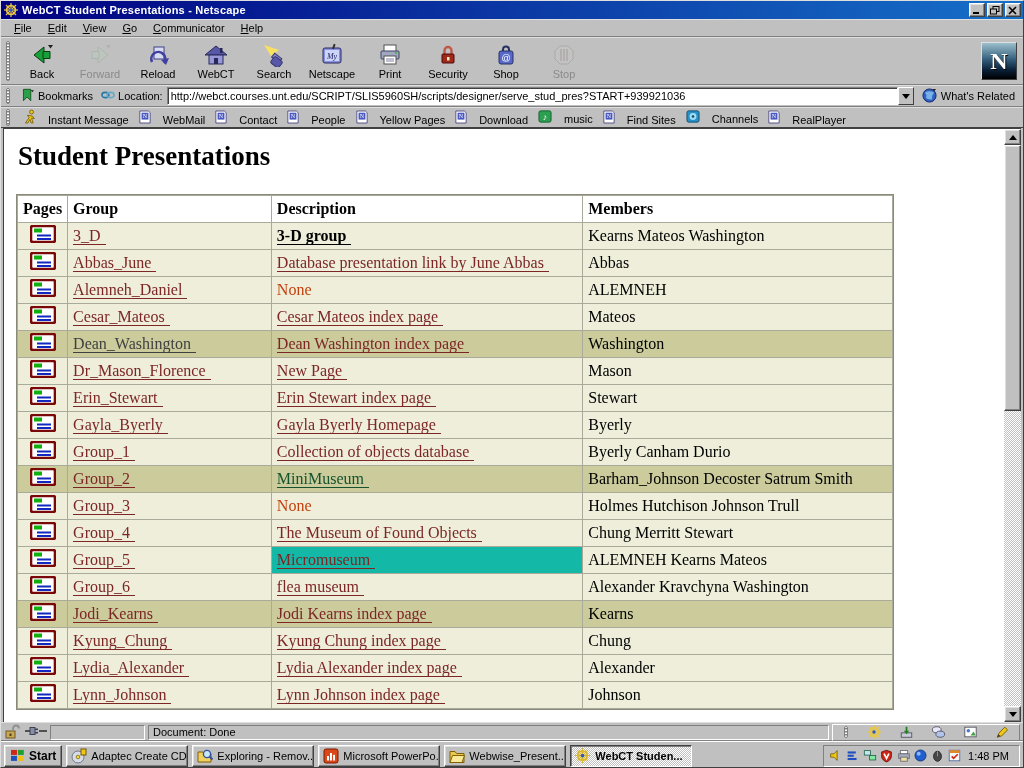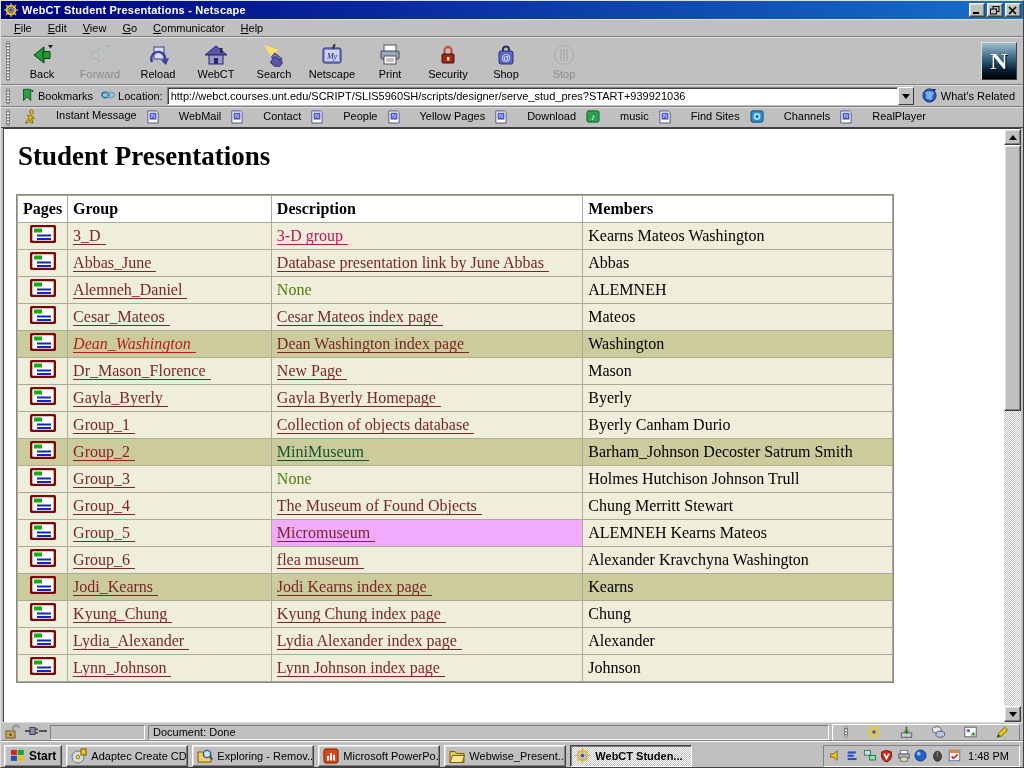--- a/index.html
+++ b/index.html
@@ -45,37 +45,37 @@
   .url-input { flex:1; height:18px; border:1px solid; border-color:#808080 #fff #fff #808080;
                box-shadow:inset 1px 1px 0 #404040; background:#fff; font-family:"Liberation Sans",sans-serif;
                font-size:11px; padding:0 3px; outline:none; }
   .url-drop { width:16px; height:18px; background:#c0c0c0; border:1px solid; border-color:#fff #404040 #404040 #fff;
               display:flex; align-items:center; justify-content:center; }
   .arrow-down { width:0; height:0; border-left:4px solid transparent; border-right:4px solid transparent; border-top:5px solid #000; }
 
   
   .persbar { height:21px; display:flex; align-items:center; gap:10px; padding-left:2px;
              border-top:1px solid #dfdfdf; border-bottom:1px solid #404040; }
-  .pers-item { display:flex; align-items:flex-start; gap:20px; white-space:nowrap; }
+  .pers-item { display:flex; align-items:flex-end; gap:12px; white-space:nowrap; }
 
   
   .content { height:594px; margin:0 2px; background:#fff; position:relative; overflow:hidden;
              border-left:1px solid #404040; border-top:1px solid #404040; }
   .page { position:absolute; left:0; right:17px; top:0; bottom:0; overflow:hidden; padding:12px 0 0 12px; }
   .page h1 { font-family:"Liberation Serif",serif; font-size:27px; font-weight:bold; color:#000; margin-left:2px; }
   table.pres { border-collapse:separate; border-spacing:1px; background:#aaaa9a; border:1px solid #8a8a7a;
                margin-top:22px; width:878px; font-family:"Liberation Serif",serif; font-size:16px; }
   table.pres th { background:#fff; text-align:left; font-weight:bold; padding:3px 5px; height:26px; }
   table.pres td { padding:2px 5px; height:26px; vertical-align:middle; }
   .c-mail  { width:46px; text-align:center; }
   .c-group { width:204px; }
   .c-desc  { width:315px; }
   .c-members { width:313px; }
   a.lnk { border-bottom:1px solid currentColor; text-decoration:none; padding-right:5px; cursor:pointer; }
-  .plain { color:#4d7c0f; }
+  .plain { color:#c2410c; }
   .mailbtn { display:inline-flex; }
 
   
   .scrollbar { position:absolute; right:0; top:0; bottom:0; width:17px; background-color:#d8d8d8;
                background-image:repeating-conic-gradient(#fff 0% 25%, #c0c0c0 0% 50%); background-size:2px 2px; }
   .sb-btn { position:absolute; left:0; width:17px; height:16px; background:#c0c0c0;
             border:1px solid; border-color:#fff #404040 #404040 #fff; box-shadow:inset -1px -1px 0 #808080, inset 1px 1px 0 #dfdfdf;
             display:flex; align-items:center; justify-content:center; }
   .sb-up { top:0; } .sb-down { bottom:0; }
   .tri-up { width:0; height:0; border-left:4px solid transparent; border-right:4px solid transparent; border-bottom:5px solid #000; }
@@ -402,21 +402,21 @@
             <tr>
     <td class="c-mail" style="background: rgb(238, 238, 218);"><span class="mailbtn">
                   <svg width="26" height="18" viewBox="0 0 26 18">
                     <rect x="1" y="1" width="24" height="16" rx="2" fill="#fff" stroke="#7a0808" stroke-width="2.6"></rect>
                     <rect x="4" y="3.5" width="8" height="4" fill="#10b010"></rect>
                     <rect x="7" y="9.5" width="14" height="2" fill="#1028c0"></rect>
                     <rect x="7" y="13" width="14" height="2" fill="#1028c0"></rect>
                   </svg>
                 </span></td>
     <td class="c-group" style="background: rgb(238, 238, 218);"><a class="lnk" style="color: rgb(124, 38, 38);">3_D</a></td>
-    <td class="c-desc" style="background: rgb(238, 238, 218);"><a class="lnk desc" style="color: #be185d;">3-D group</a></td>
+    <td class="c-desc" style="background: rgb(238, 238, 218);"><a class="lnk desc" style="color: #000000; font-weight: bold;">3-D group</a></td>
     <td class="c-members" style="background: rgb(238, 238, 218);">Kearns Mateos Washington</td>
   </tr>
             <tr>
     <td class="c-mail" style="background: rgb(238, 238, 218);"><span class="mailbtn">
                   <svg width="26" height="18" viewBox="0 0 26 18">
                     <rect x="1" y="1" width="24" height="16" rx="2" fill="#fff" stroke="#7a0808" stroke-width="2.6"></rect>
                     <rect x="4" y="3.5" width="8" height="4" fill="#10b010"></rect>
                     <rect x="7" y="9.5" width="14" height="2" fill="#1028c0"></rect>
                     <rect x="7" y="13" width="14" height="2" fill="#1028c0"></rect>
                   </svg>
@@ -453,21 +453,21 @@
   </tr>
             <tr>
     <td class="c-mail" style="background: rgb(203, 203, 156);"><span class="mailbtn">
                   <svg width="26" height="18" viewBox="0 0 26 18">
                     <rect x="1" y="1" width="24" height="16" rx="2" fill="#fff" stroke="#7a0808" stroke-width="2.6"></rect>
                     <rect x="4" y="3.5" width="8" height="4" fill="#10b010"></rect>
                     <rect x="7" y="9.5" width="14" height="2" fill="#1028c0"></rect>
                     <rect x="7" y="13" width="14" height="2" fill="#1028c0"></rect>
                   </svg>
                 </span></td>
-    <td class="c-group" style="background: rgb(203, 203, 156);"><a class="lnk" style="color: #b91c1c; font-style: italic;">Dean_Washington</a></td>
+    <td class="c-group" style="background: rgb(203, 203, 156);"><a class="lnk" style="color: #404040;">Dean_Washington</a></td>
     <td class="c-desc" style="background: rgb(203, 203, 156);"><a class="lnk desc" style="color: rgb(124, 38, 38);">Dean Washington index page</a></td>
     <td class="c-members" style="background: rgb(203, 203, 156);">Washington</td>
   </tr>
             <tr>
     <td class="c-mail" style="background: rgb(238, 238, 218);"><span class="mailbtn">
                   <svg width="26" height="18" viewBox="0 0 26 18">
                     <rect x="1" y="1" width="24" height="16" rx="2" fill="#fff" stroke="#7a0808" stroke-width="2.6"></rect>
                     <rect x="4" y="3.5" width="8" height="4" fill="#10b010"></rect>
                     <rect x="7" y="9.5" width="14" height="2" fill="#1028c0"></rect>
                     <rect x="7" y="13" width="14" height="2" fill="#1028c0"></rect>
@@ -479,20 +479,33 @@
   </tr>
             <tr>
     <td class="c-mail" style="background: rgb(238, 238, 218);"><span class="mailbtn">
                   <svg width="26" height="18" viewBox="0 0 26 18">
                     <rect x="1" y="1" width="24" height="16" rx="2" fill="#fff" stroke="#7a0808" stroke-width="2.6"></rect>
                     <rect x="4" y="3.5" width="8" height="4" fill="#10b010"></rect>
                     <rect x="7" y="9.5" width="14" height="2" fill="#1028c0"></rect>
                     <rect x="7" y="13" width="14" height="2" fill="#1028c0"></rect>
                   </svg>
                 </span></td>
+    <td class="c-group" style="background: rgb(238, 238, 218);"><a class="lnk" style="color: rgb(124, 38, 38);">Erin_Stewart</a></td>
+    <td class="c-desc" style="background: rgb(238, 238, 218);"><a class="lnk desc" style="color: rgb(124, 38, 38);">Erin Stewart index page</a></td>
+    <td class="c-members" style="background: rgb(238, 238, 218);">Stewart</td>
+  </tr>
+            <tr>
+    <td class="c-mail" style="background: rgb(238, 238, 218);"><span class="mailbtn">
+                  <svg width="26" height="18" viewBox="0 0 26 18">
+                    <rect x="1" y="1" width="24" height="16" rx="2" fill="#fff" stroke="#7a0808" stroke-width="2.6"></rect>
+                    <rect x="4" y="3.5" width="8" height="4" fill="#10b010"></rect>
+                    <rect x="7" y="9.5" width="14" height="2" fill="#1028c0"></rect>
+                    <rect x="7" y="13" width="14" height="2" fill="#1028c0"></rect>
+                  </svg>
+                </span></td>
     <td class="c-group" style="background: rgb(238, 238, 218);"><a class="lnk" style="color: rgb(124, 38, 38);">Gayla_Byerly</a></td>
     <td class="c-desc" style="background: rgb(238, 238, 218);"><a class="lnk desc" style="color: rgb(124, 38, 38);">Gayla Byerly Homepage</a></td>
     <td class="c-members" style="background: rgb(238, 238, 218);">Byerly</td>
   </tr>
             <tr>
     <td class="c-mail" style="background: rgb(238, 238, 218);"><span class="mailbtn">
                   <svg width="26" height="18" viewBox="0 0 26 18">
                     <rect x="1" y="1" width="24" height="16" rx="2" fill="#fff" stroke="#7a0808" stroke-width="2.6"></rect>
                     <rect x="4" y="3.5" width="8" height="4" fill="#10b010"></rect>
                     <rect x="7" y="9.5" width="14" height="2" fill="#1028c0"></rect>
@@ -545,21 +558,21 @@
             <tr>
     <td class="c-mail" style="background: rgb(238, 238, 218);"><span class="mailbtn">
                   <svg width="26" height="18" viewBox="0 0 26 18">
                     <rect x="1" y="1" width="24" height="16" rx="2" fill="#fff" stroke="#7a0808" stroke-width="2.6"></rect>
                     <rect x="4" y="3.5" width="8" height="4" fill="#10b010"></rect>
                     <rect x="7" y="9.5" width="14" height="2" fill="#1028c0"></rect>
                     <rect x="7" y="13" width="14" height="2" fill="#1028c0"></rect>
                   </svg>
                 </span></td>
     <td class="c-group" style="background: rgb(238, 238, 218);"><a class="lnk" style="color: rgb(124, 38, 38);">Group_5</a></td>
-    <td class="c-desc" style="background: #f0abfc;"><a class="lnk desc" style="color: rgb(124, 38, 38);">Micromuseum</a></td>
+    <td class="c-desc" style="background: #14b8a6;"><a class="lnk desc" style="color: rgb(124, 38, 38);">Micromuseum</a></td>
     <td class="c-members" style="background: rgb(238, 238, 218);">ALEMNEH Kearns Mateos</td>
   </tr>
             <tr>
     <td class="c-mail" style="background: rgb(238, 238, 218);"><span class="mailbtn">
                   <svg width="26" height="18" viewBox="0 0 26 18">
                     <rect x="1" y="1" width="24" height="16" rx="2" fill="#fff" stroke="#7a0808" stroke-width="2.6"></rect>
                     <rect x="4" y="3.5" width="8" height="4" fill="#10b010"></rect>
                     <rect x="7" y="9.5" width="14" height="2" fill="#1028c0"></rect>
                     <rect x="7" y="13" width="14" height="2" fill="#1028c0"></rect>
                   </svg>

